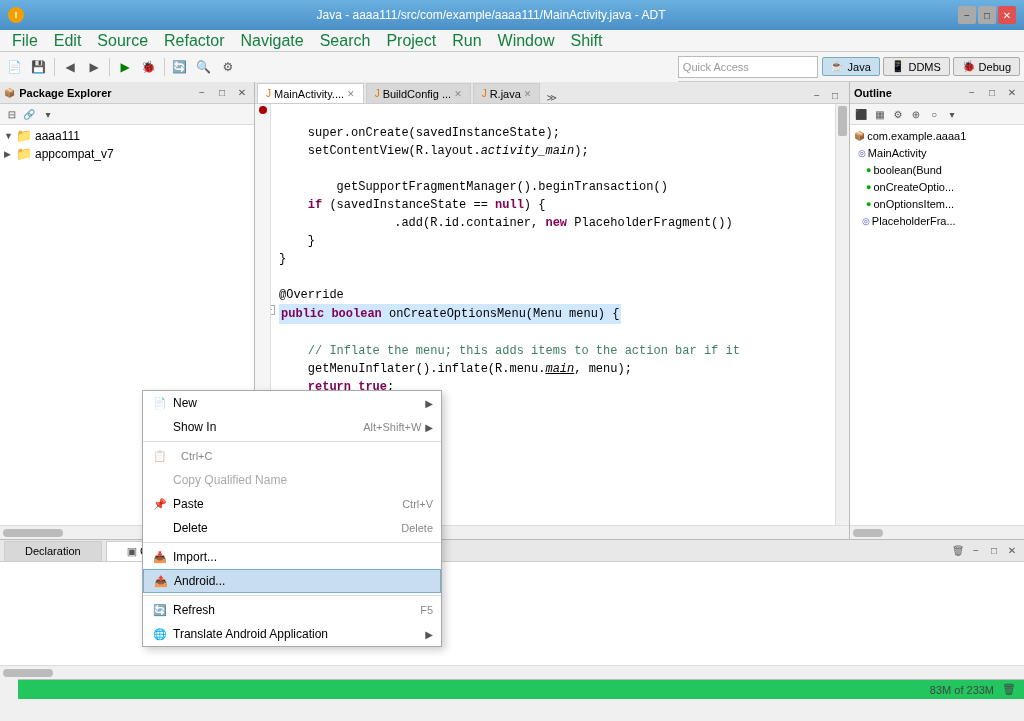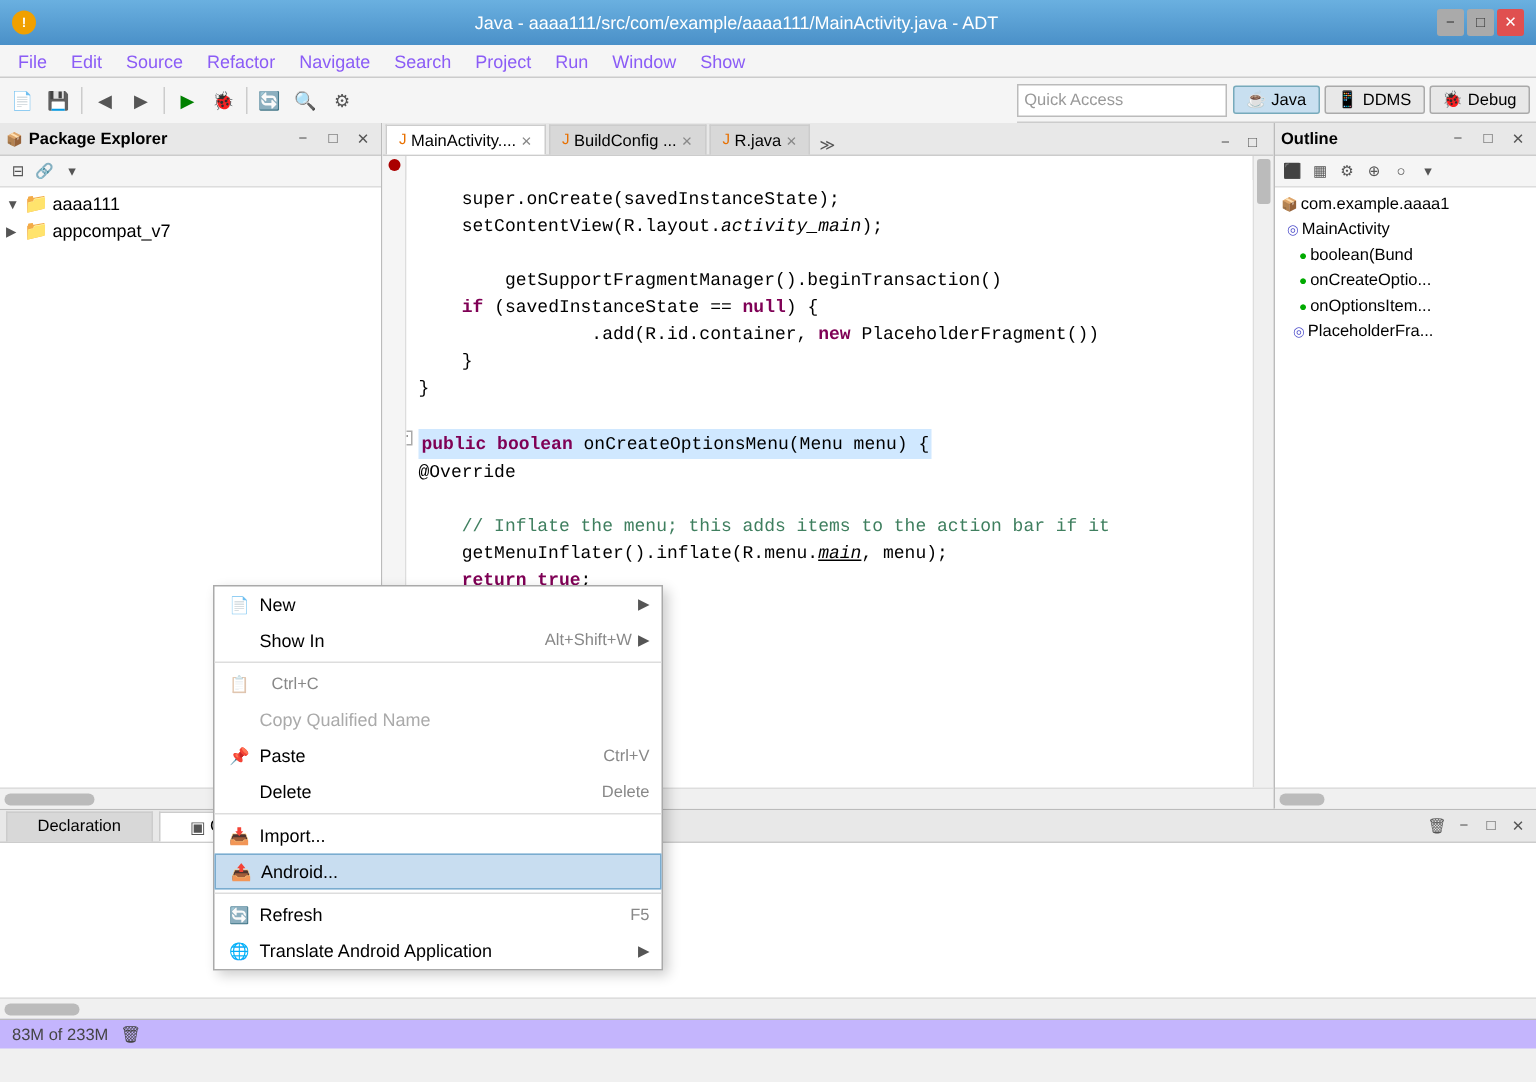--- a/index.html
+++ b/index.html
@@ -57,22 +57,22 @@
       background: #f5f5f5;
       border-bottom: 1px solid #ccc;
       height: 22px;
       display: flex;
       align-items: center;
       padding: 0 4px;
     }
     .menu-item {
       padding: 2px 8px;
       cursor: pointer;
-      font-size: 12px;
-      color: #8b5cf6;
+      font-size: 16px;
+      color: #15803d;
       border-radius: 2px;
     }
 
     
     .toolbar {
       background: #f5f5f5;
       border-bottom: 1px solid #ccc;
       height: 30px;
       display: flex;
       align-items: center;
@@ -295,28 +295,30 @@
     .bottom-tab.active { background: white; }
     .bottom-content {
       flex: 1;
       background: white;
       overflow: hidden;
     }
 
     
     .status-bar {
       height: 20px;
-      background: #c4b5fd;
+      background: #22c55e;
       border-top: 1px solid #bbb;
       display: flex;
       align-items: center;
+      justify-content: flex-end;
       padding: 0 8px;
       font-size: 11px;
       color: #444;
       gap: 8px;
+      margin-left: 18px;
     }
 
     
     .context-menu {
       position: absolute;
       left: 142px;
       top: 390px;
       width: 300px;
       background: white;
       border: 1px solid #aaa;
@@ -357,21 +359,21 @@
 <div class="menu-bar">
   <span class="menu-item">File</span>
   <span class="menu-item">Edit</span>
   <span class="menu-item">Source</span>
   <span class="menu-item">Refactor</span>
   <span class="menu-item">Navigate</span>
   <span class="menu-item">Search</span>
   <span class="menu-item">Project</span>
   <span class="menu-item">Run</span>
   <span class="menu-item">Window</span>
-  <span class="menu-item">Show</span>
+  <span class="menu-item">Shift</span>
 </div>
 
 <div style="display:flex; align-items:center; background:#f5f5f5; border-bottom:1px solid #ccc; height:30px;">
   <div class="toolbar" style="flex:1; border:none; height:30px;">
     <button class="toolbar-btn">📄</button>
     <button class="toolbar-btn">💾</button>
     <div class="toolbar-sep"></div>
     <button class="toolbar-btn">◀</button>
     <button class="toolbar-btn">▶</button>
     <div class="toolbar-sep"></div>
@@ -482,26 +484,26 @@
         </div>
         <div class="code-line">
           <span class="code-text">    }</span>
         </div>
         <div class="code-line">
           <span class="code-text">}</span>
         </div>
         <div class="code-line">
             <span class="code-text">&nbsp;</span>
           </div>
+        <div class="code-line">
+          <span class="code-text">@Override</span>
+        </div>
         <div class="code-line" style="position:relative;">
           <span style="position:absolute;left:-14px;top:1px;" class="collapse-btn">−</span>
           <span class="code-text" style="background:#d0e8ff; display:block; padding:1px 2px;"><span class="kw">public boolean</span> onCreateOptionsMenu(Menu menu) {</span>
-        </div>
-        <div class="code-line">
-          <span class="code-text">@Override</span>
         </div>
         <div class="code-line">
             <span class="code-text">&nbsp;</span>
           </div>
         <div class="code-line">
           <span class="code-text">    <span class="comment">// Inflate the menu; this adds items to the action bar if it</span></span>
         </div>
         <div class="code-line">
           <span class="code-text">    getMenuInflater().inflate(R.menu.<span style="font-style:italic;text-decoration:underline;">main</span>, menu);</span>
         </div>

